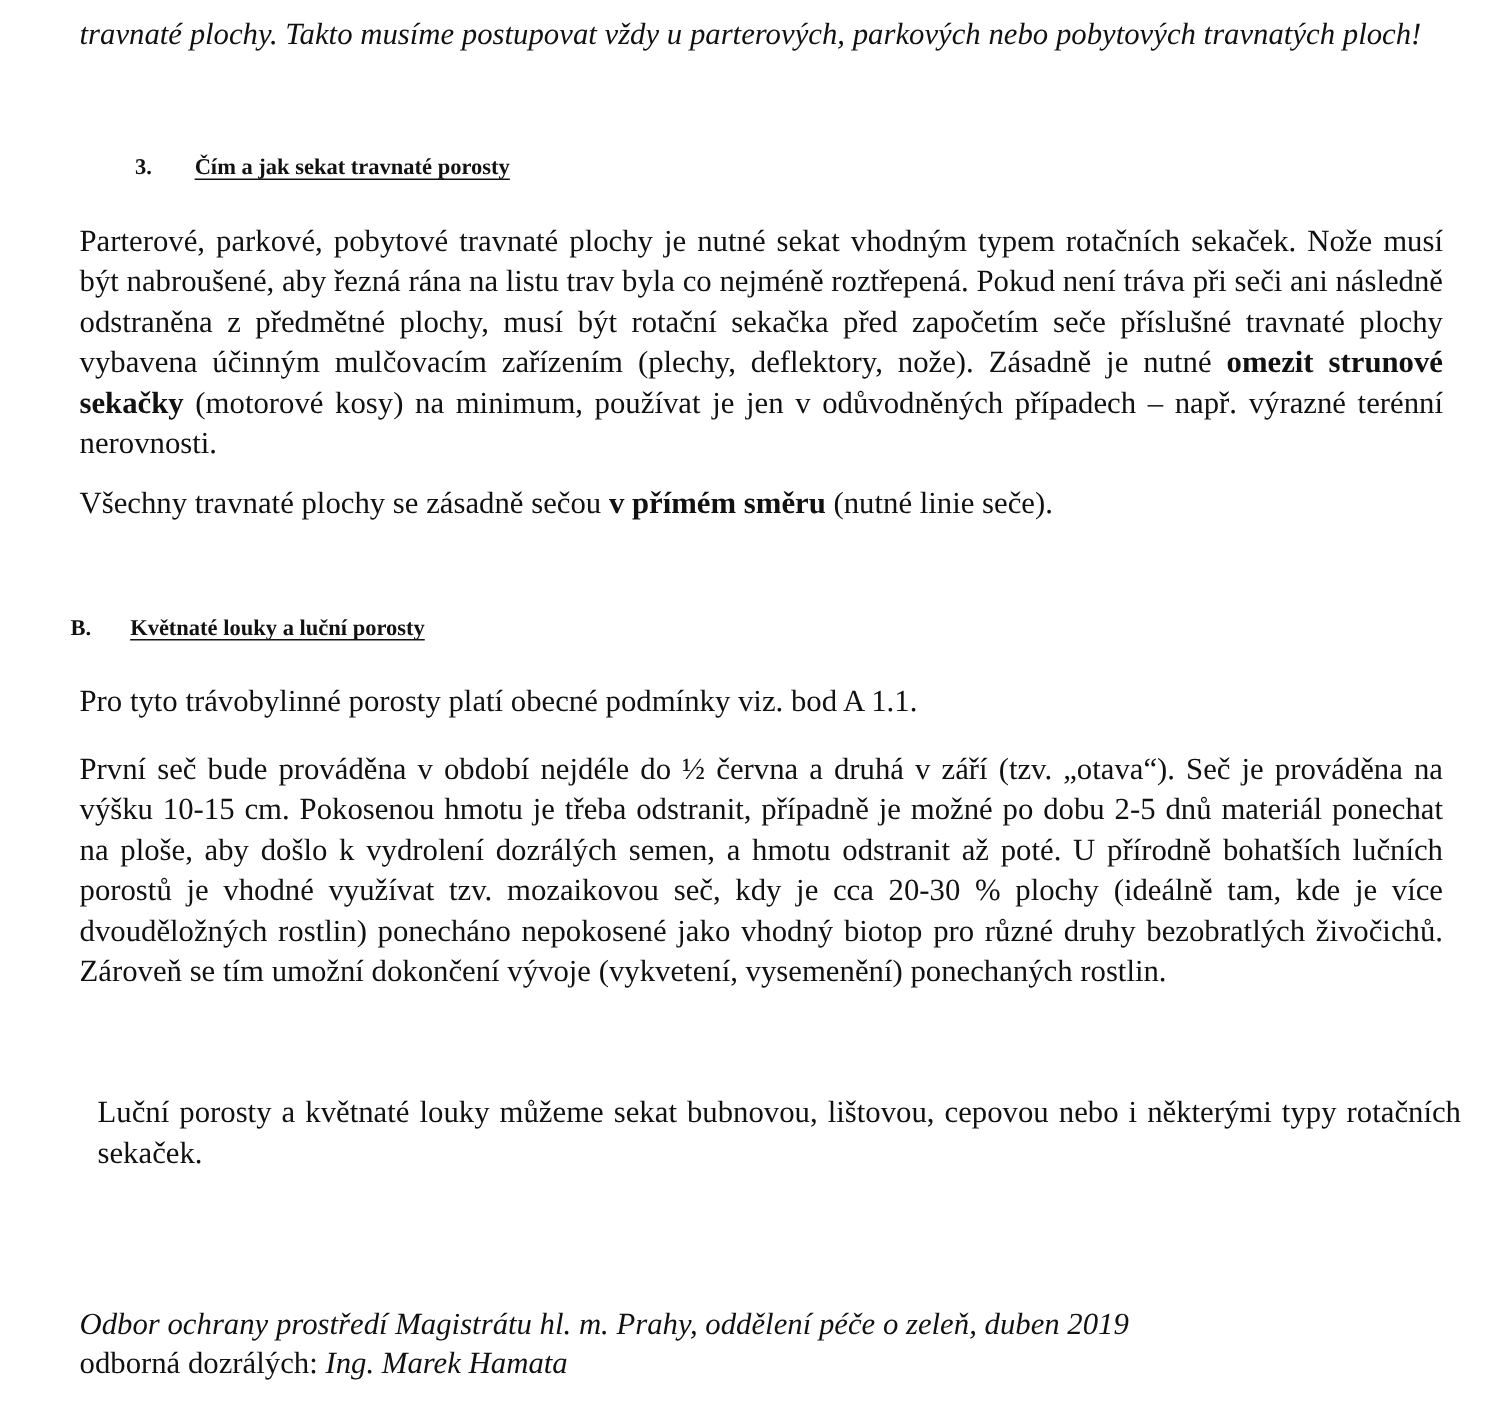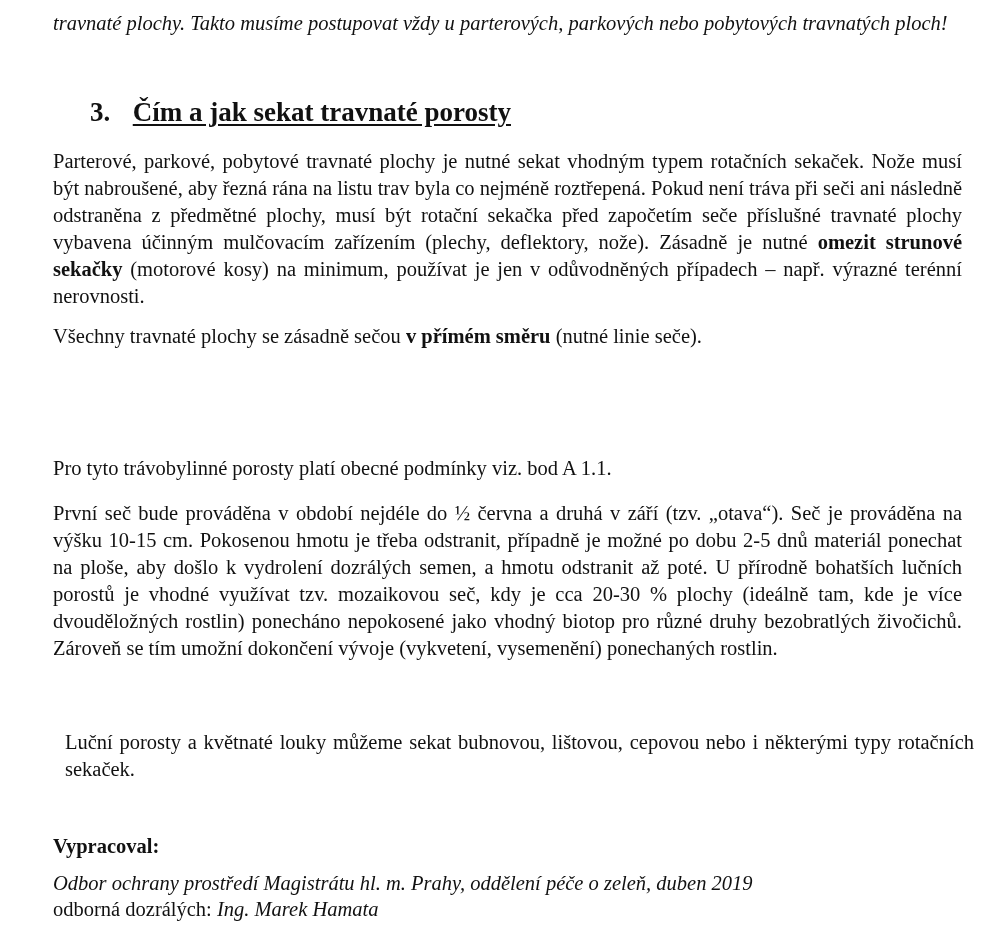--- a/index.html
+++ b/index.html
@@ -31,21 +31,21 @@
     }
     .justify {
       text-align: justify;
       text-align-last: left;
     }
     .italic { font-style: italic; }
     .bold { font-weight: bold; }
     .heading {
       position: absolute;
       font-weight: bold;
-      font-size: 27px;
+      font-size: 15px;
       line-height: 27px;
     }
     .heading .num {
       display: inline-block;
     }
     .heading .title {
       text-decoration: underline;
       text-underline-offset: 3px;
     }
   </style>
@@ -58,26 +58,29 @@
 
   <div class="heading" style="left:90px; top:99px;">
     <span class="num" style="width:36px;">3.</span>
     <span class="title">Čím a jak sekat travnaté porosty</span>
   </div>
 
   <p class="block justify" style="top:148px; margin:0;"><span>Parterové, parkové, pobytové travnaté plochy je nutné sekat vhodným typem rotačních sekaček. Nože musí být nabroušené, aby řezná rána na listu trav byla co nejméně roztřepená. Pokud není tráva při seči ani následně odstraněna z předmětné plochy, musí být rotační sekačka před započetím seče příslušné travnaté plochy vybavena účinným mulčovacím zařízením (plechy, deflektory, nože).  Zásadně je nutné </span><span class="bold">omezit strunové sekačky</span><span> (motorové kosy) na minimum, používat je jen v odůvodněných případech – např. výrazné terénní nerovnosti.</span></p>
 
   <p class="block" style="top:323px; margin:0;"><span>Všechny travnaté plochy se zásadně sečou </span><span class="bold">v přímém směru</span><span> (nutné linie seče).</span></p>
 
+  <div class="heading" style="left:47px; top:406px;">
+    <span class="num" style="width:36px;">B.</span>
+    <span class="title">Květnaté louky a luční porosty</span>
+  </div>
 
   <p class="block" style="top:455px; margin:0;">Pro tyto trávobylinné porosty platí obecné podmínky viz. bod  A 1.1.</p>
 
   <p class="block justify" style="top:500px; margin:0;">První seč bude prováděna v období nejdéle do ½ června a druhá v září (tzv. „otava“). Seč je prováděna na výšku 10-15 cm. Pokosenou hmotu je třeba odstranit, případně je možné po dobu 2-5 dnů materiál ponechat na ploše, aby došlo k vydrolení dozrálých semen, a hmotu odstranit až poté. U přírodně bohatších lučních porostů je vhodné využívat tzv. mozaikovou seč, kdy je cca 20-30 % plochy (ideálně tam, kde je více dvouděložných rostlin) ponecháno nepokosené jako vhodný biotop pro různé druhy bezobratlých živočichů. Zároveň se tím umožní dokončení vývoje (vykvetení, vysemenění) ponechaných rostlin.</p>
 
   <p class="block justify" style="top:717px; margin:12px;">Luční porosty a květnaté louky můžeme sekat bubnovou, lištovou, cepovou nebo i některými typy rotačních sekaček.</p>
 
-  <div class="block bold" style="top:833px;">Vypracoval:</div>
 
   <div class="block italic" style="top:870px;">Odbor ochrany prostředí Magistrátu hl. m. Prahy, oddělení péče o zeleň, duben 2019</div>
 
   <div class="block" style="top:896px;"><span>odborná dozrálých: </span><span class="italic">Ing. Marek Hamata</span></div>
 
 </div>
 
 </body></html>

